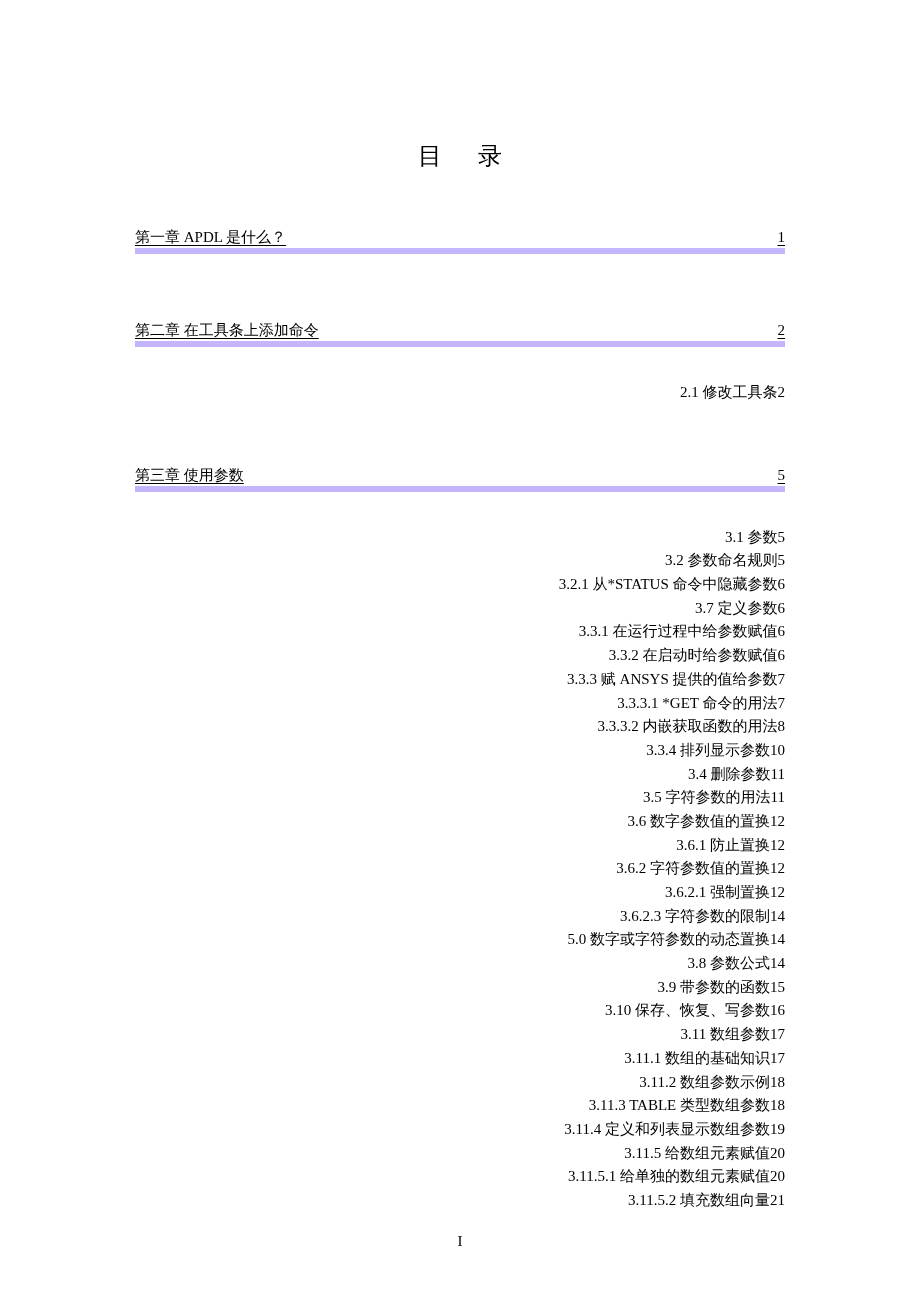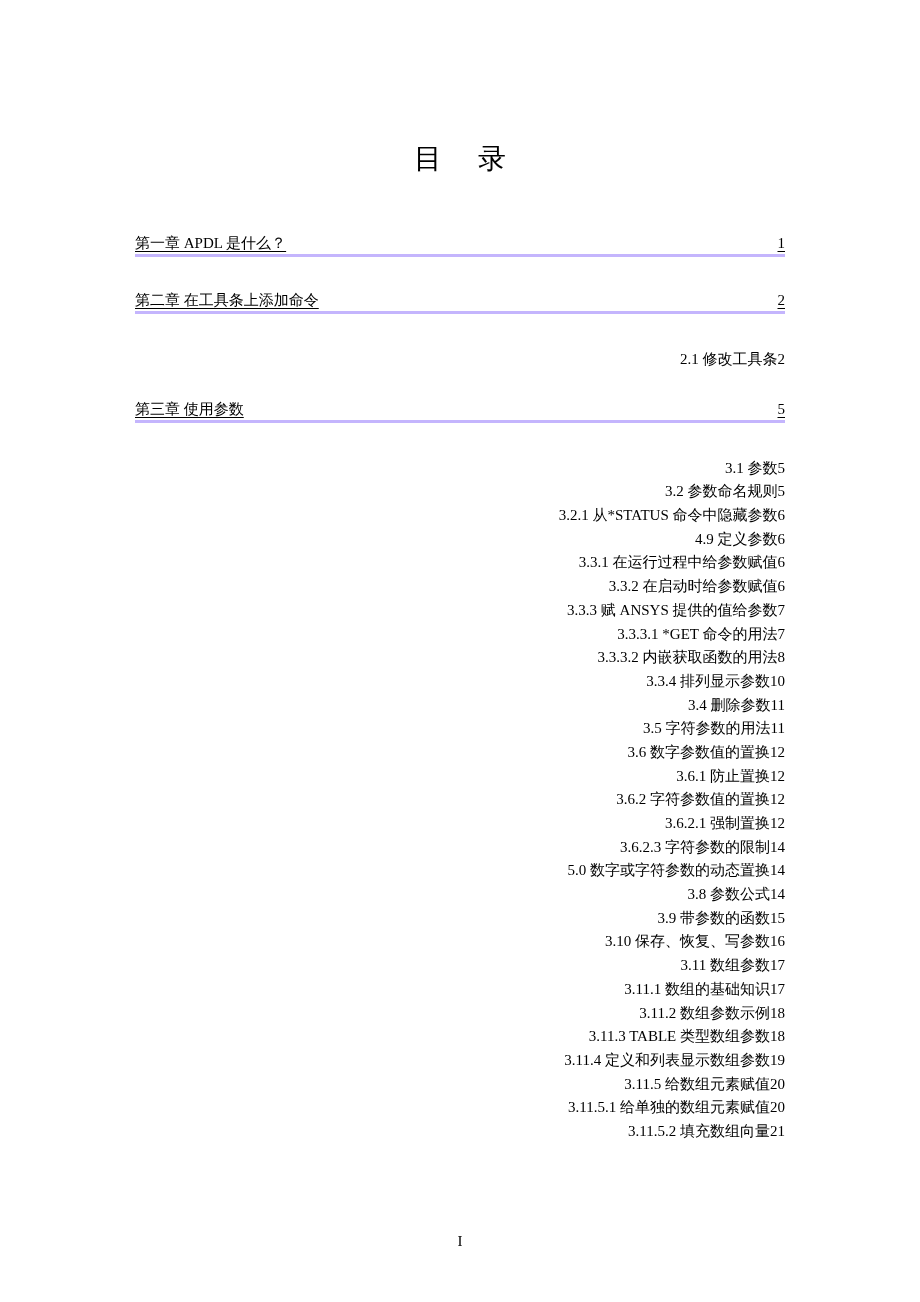--- a/index.html
+++ b/index.html
@@ -8,32 +8,33 @@
       height: 1302px;
       background: #fff;
       font-family: "SimSun", "宋体", serif;
       font-size: 15px;
       color: #000;
       padding: 140px 135px 0 135px;
       position: relative;
     }
     .title {
       text-align: center;
-      font-size: 28px;
+      font-size: 24px;
       letter-spacing: 36px;
       margin-bottom: 56px;
       padding-left: 36px;
     }
     .chapter-row {
       display: flex;
       justify-content: space-between;
       align-items: baseline;
       margin-bottom: 6px;
-      border-bottom: 3px solid #c4b5fd;
+      border-bottom: 6px solid #c4b5fd;
       padding-bottom: 1px;
+      margin-top: 33px;
     }
     .chapter-row .label {
       text-decoration: underline;
       text-underline-offset: 3px;
     }
     .chapter-row .page {
       text-decoration: underline;
       text-underline-offset: 3px;
     }
     .gap-after-chapter { height: 28px; }
@@ -83,21 +84,21 @@
     </div>
     <div class="entry-row">
       <span>3.2 参数命名规则</span>
       <span>5</span>
     </div>
     <div class="entry-row">
       <span>3.2.1 从*STATUS 命令中隐藏参数</span>
       <span>6</span>
     </div>
     <div class="entry-row">
-      <span>4.9 定义参数</span>
+      <span>3.7 定义参数</span>
       <span>6</span>
     </div>
     <div class="entry-row">
       <span>3.3.1 在运行过程中给参数赋值</span>
       <span>6</span>
     </div>
     <div class="entry-row">
       <span>3.3.2 在启动时给参数赋值</span>
       <span>6</span>
     </div>

